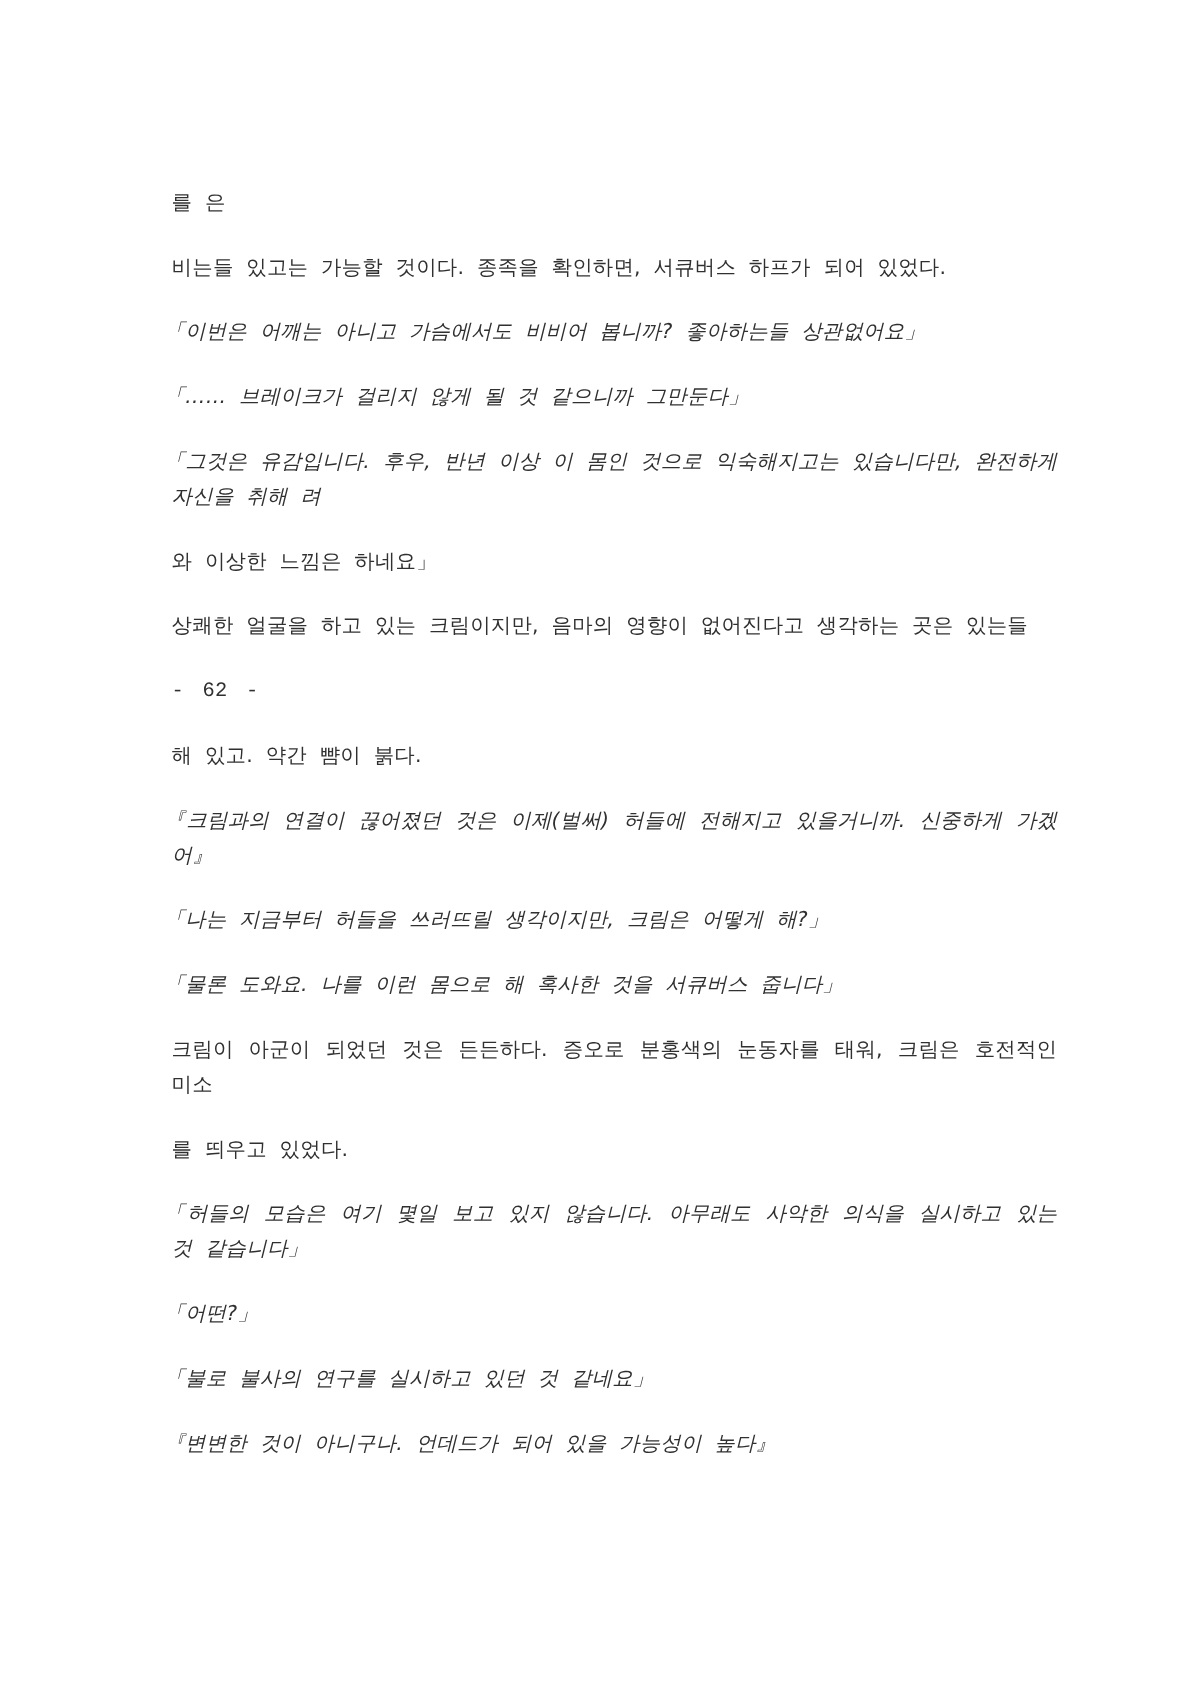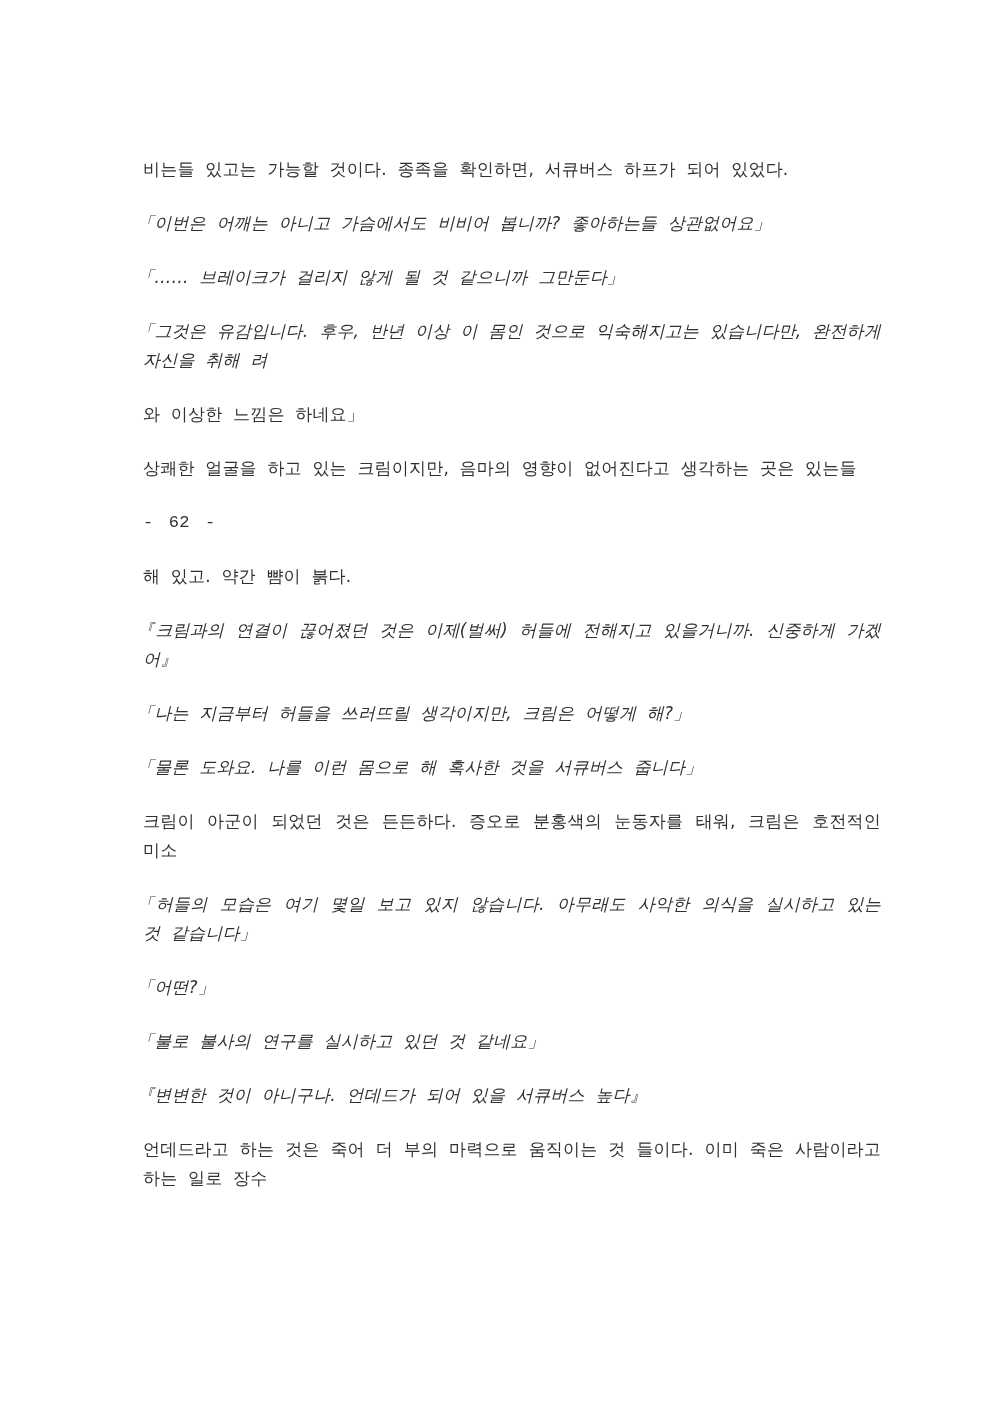--- a/index.html
+++ b/index.html
@@ -37,30 +37,31 @@
   }
   .page p.pgnum {
     text-align: left;
     font-family: Liberation Mono, monospace;
   }
 </style>
 </head>
 <body>
 
 <div class="page">
+  <p>를 은</p>
   <p>비는들 있고는 가능할 것이다. 종족을 확인하면, 서큐버스 하프가 되어 있었다.</p>
   <p class="q">「이번은 어깨는 아니고 가슴에서도 비비어 봅니까? 좋아하는들 상관없어요」</p>
   <p class="q">「…… 브레이크가 걸리지 않게 될 것 같으니까 그만둔다」</p>
   <p class="q">「그것은 유감입니다. 후우, 반년 이상 이 몸인 것으로 익숙해지고는 있습니다만, 완전하게 자신을 취해 려</p>
   <p>와 이상한 느낌은 하네요」</p>
   <p>상쾌한 얼굴을 하고 있는 크림이지만, 음마의 영향이 없어진다고 생각하는 곳은 있는들</p>
   <p class="pgnum">- 62 -</p>
   <p>해 있고. 약간 뺨이 붉다.</p>
   <p class="q">『크림과의 연결이 끊어졌던 것은 이제(벌써) 허들에 전해지고 있을거니까. 신중하게 가겠어』</p>
   <p class="q">「나는 지금부터 허들을 쓰러뜨릴 생각이지만, 크림은 어떻게 해?」</p>
   <p class="q">「물론 도와요. 나를 이런 몸으로 해 혹사한 것을 서큐버스 줍니다」</p>
   <p>크림이 아군이 되었던 것은 든든하다. 증오로 분홍색의 눈동자를 태워, 크림은 호전적인 미소</p>
+  <p>를 띄우고 있었다.</p>
   <p class="q">「허들의 모습은 여기 몇일 보고 있지 않습니다. 아무래도 사악한 의식을 실시하고 있는 것 같습니다」</p>
   <p class="q">「어떤?」</p>
   <p class="q">「불로 불사의 연구를 실시하고 있던 것 같네요」</p>
-  <p class="q">『변변한 것이 아니구나. 언데드가 되어 있을 서큐버스 높다』</p>
-  <p>언데드라고 하는 것은 죽어 더 부의 마력으로 움직이는 것 들이다. 이미 죽은 사람이라고 하는 일로 장수</p>
+  <p class="q">『변변한 것이 아니구나. 언데드가 되어 있을 가능성이 높다』</p>
 </div>
 
 </body></html>

